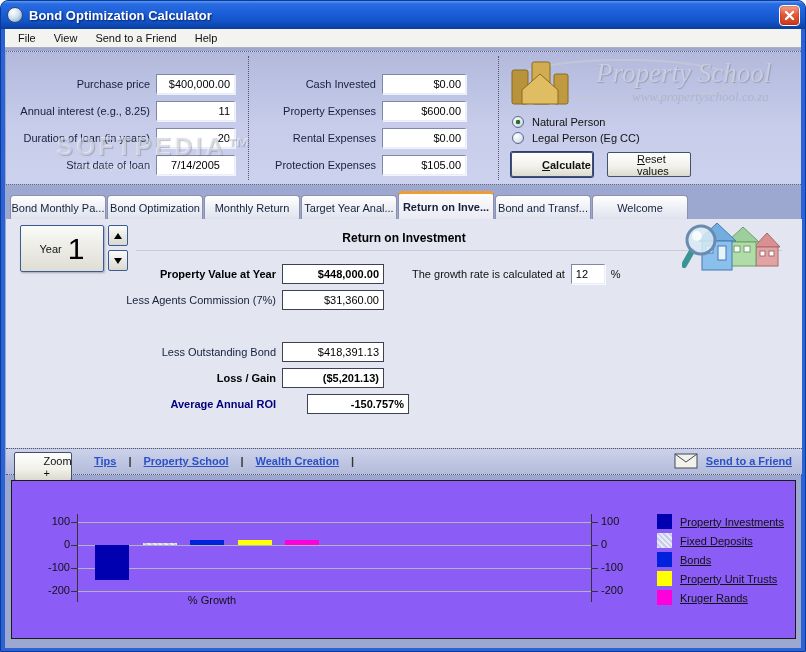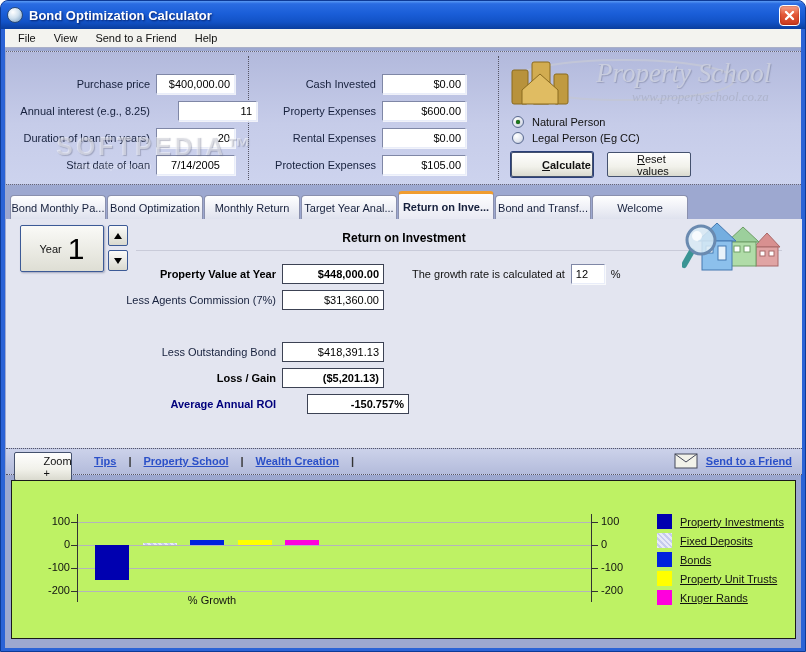--- a/index.html
+++ b/index.html
@@ -97,21 +97,21 @@
   .toolbar { position:absolute; left:1px; top:400px; width:796px; height:27px;
     background:linear-gradient(180deg,#ccd2ea,#b3bbdb);
     border-top:1px dotted #556; border-bottom:1px dotted #556; }
   .link { color:#2b50c8; font-weight:bold; text-decoration:underline; cursor:pointer; white-space:nowrap; }
   .pipe { color:#333; font-weight:bold; }
   .links-row { position:absolute; left:88px; top:6px; display:flex; gap:12px; align-items:center; }
   .send-row { position:absolute; right:10px; top:4px; display:flex; gap:8px; align-items:center; }
 
   
   .chart-panel { position:absolute; left:6px; top:432px; width:785px; height:159px;
-    background:#bef264; border:1px solid #1a1a1a; }
+    background:#8b5cf6; border:1px solid #1a1a1a; }
   #plot { position:absolute; left:65px; top:33px; width:515px; height:88px;
     border-left:1px solid #333; border-right:1px solid #333; }
   .gridline { position:absolute; left:0; right:0; height:1px; background:#b4b4bc; }
   .tickmark { position:absolute; width:7px; height:1px; background:#333; }
   .tickmark.l { left:-7px; } .tickmark.r { right:-7px; }
   .ticklabel { position:absolute; font-size:11px; color:#111; }
   .ticklabel.l { left:-50px; width:42px; text-align:right; }
   .ticklabel.r { left:523px; width:42px; text-align:left; }
   .bar { position:absolute; }
   .xlabel { position:absolute; left:145px; top:113px; width:110px; text-align:center; color:#111; }
@@ -153,21 +153,21 @@
     <div class="form-panel">
       <div class="vsep" style="left:242px"></div>
       <div class="vsep" style="left:492px"></div>
 
       <div class="frow" style="left:0;top:22px">
         <span class="flabel" style="width:150px">Purchase price</span>
         <input class="tb" style="width: 79px;" value="$400,000.00">
       </div>
       <div class="frow" style="left:0;top:49px">
         <span class="flabel" style="width:150px">Annual interest (e.g., 8.25)</span>
-        <input class="tb" style="width: 79px; margin-left: 22px;" value="11">
+        <input class="tb" style="width: 79px;" value="11">
       </div>
       <div class="frow" style="left:0;top:76px">
         <span class="flabel" style="width:150px">Duration of loan (in years)</span>
         <input class="tb" style="width: 79px;" value="20">
       </div>
       <div class="frow" style="left:0;top:103px">
         <span class="flabel" style="width:150px">Start date of loan</span>
         <input class="tb center" style="width: 79px;" value="7/14/2005">
       </div>
 

